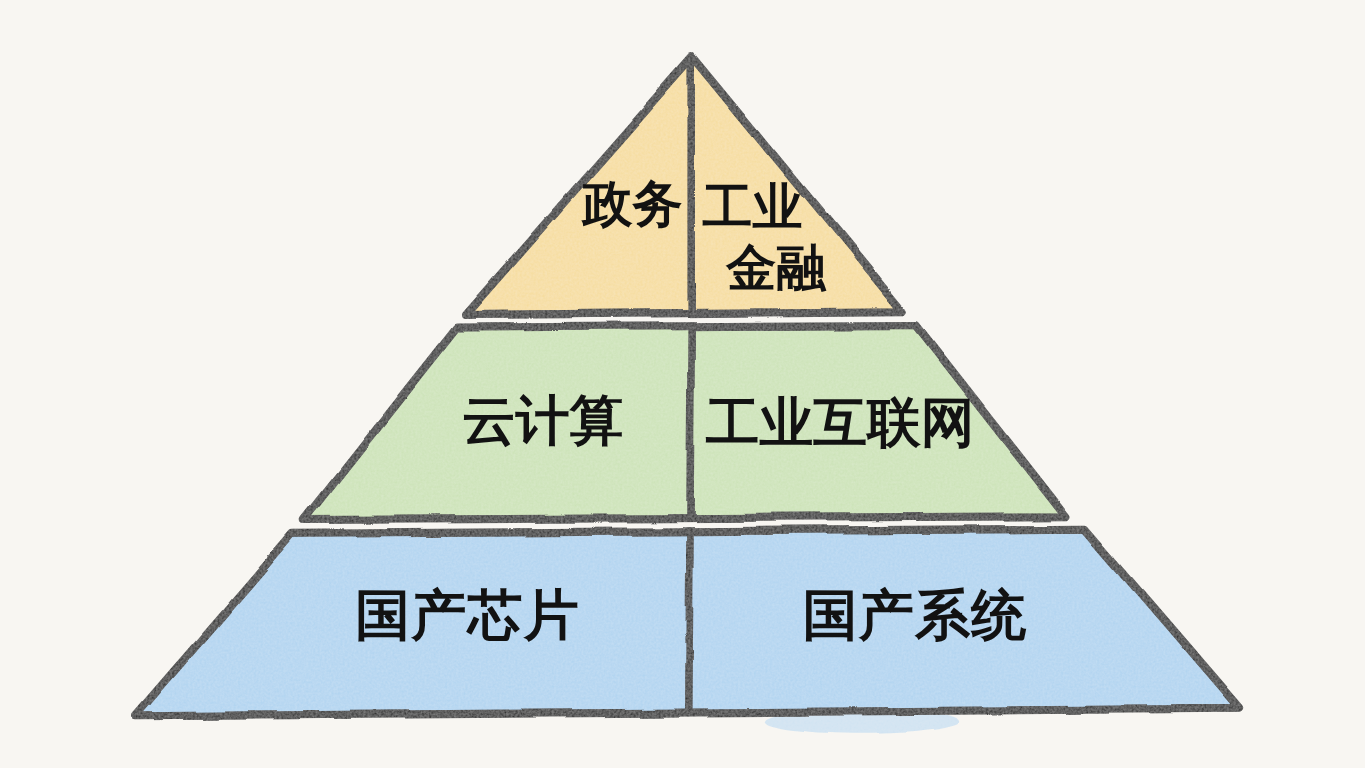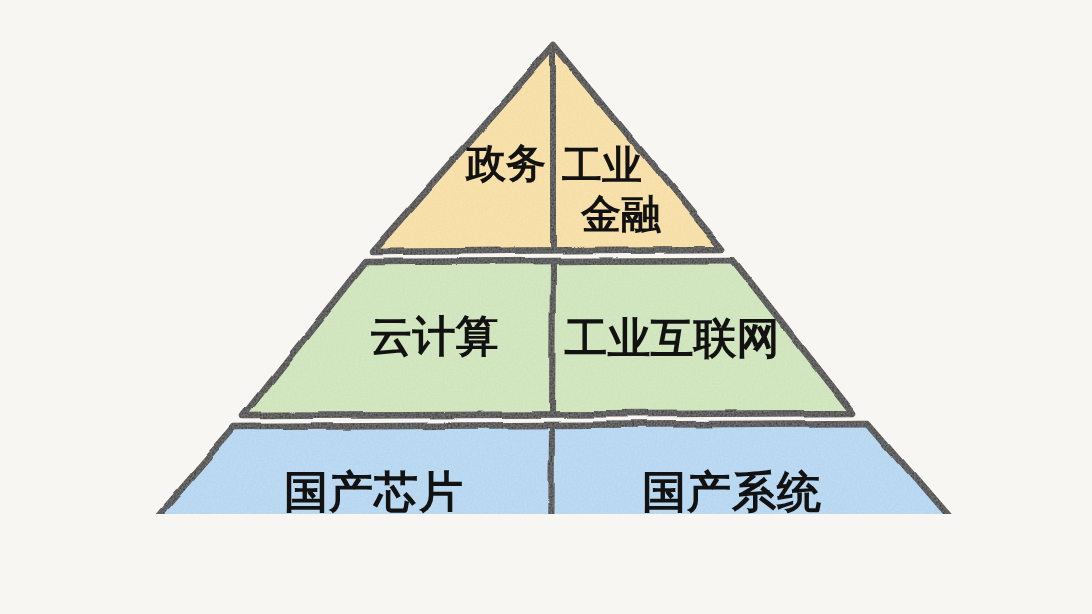--- a/index.html
+++ b/index.html
@@ -4,21 +4,21 @@
 <style>
   html, body {
     margin: 0;
     padding: 0;
     background: #f8f6f2;
     font-family: "Liberation Sans", "DejaVu Sans", sans-serif;
   }
   .stage {
     position: relative;
     width: 1092px;
-    height: 514px;
+    height: 614px;
     overflow: hidden;
     background: #f8f6f2;
   }
   svg { display: block; width: 1092px; height: 614px; }
   .tier-shape {
     stroke: #1c1c1c;
     stroke-width: 6.5;
     stroke-linejoin: round;
     stroke-linecap: round;
   }

